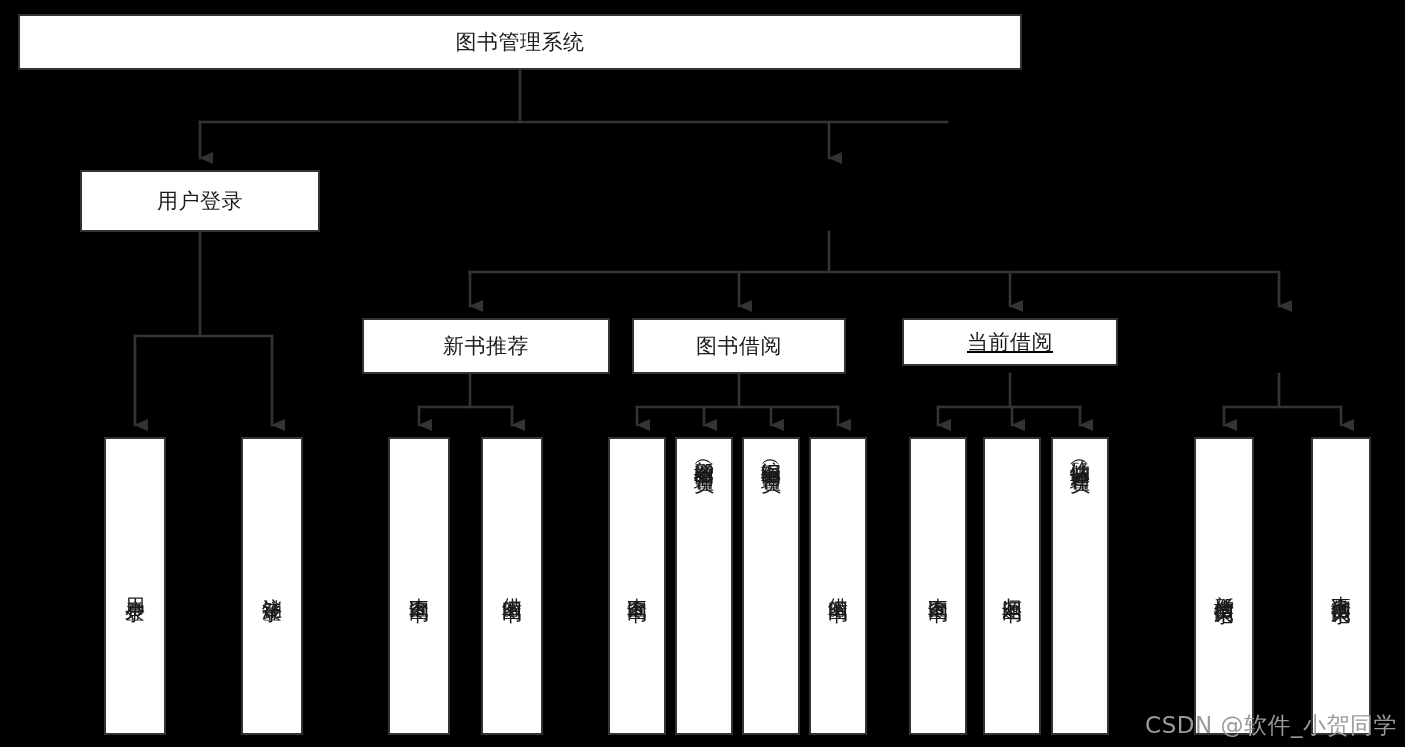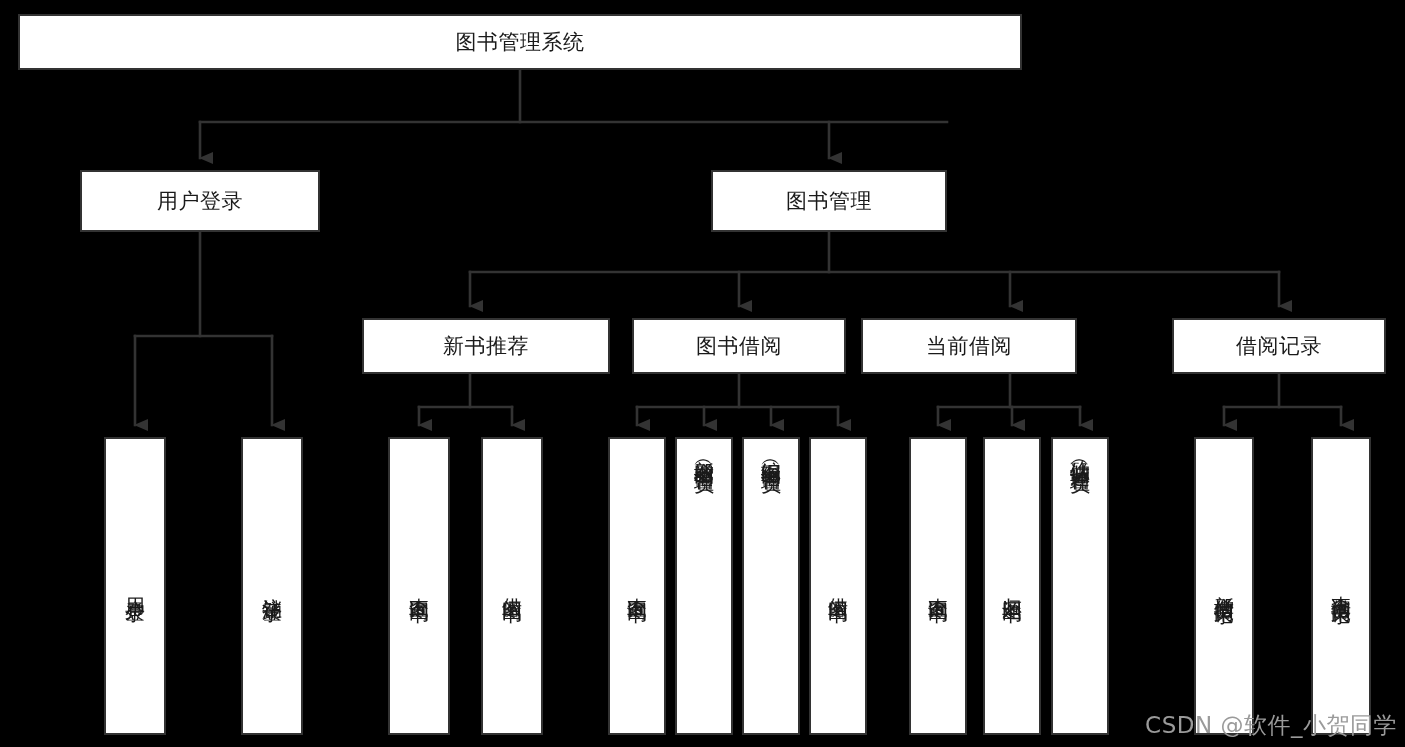--- a/index.html
+++ b/index.html
@@ -128,35 +128,29 @@
     </g>
   </svg>
 
   <div class="node-box" id="node-root" style="left: 18px; top: 14px; width: 1004px; height: 56px;">
     <span class="node-label">图书管理系统</span>
   </div>
 
   <div class="node-box" id="node-l2-0" style="left: 80px; top: 170px; width: 240px; height: 62px;">
     <span class="node-label">用户登录</span>
   </div>
-  <div class="node-box" id="node-l2-1" style="left: 711px; top: 170px; width: 236px; height: 62px;">
-    <span class="node-label">图书管理</span>
-  </div>
 
   <div class="node-box" id="node-l3-0" style="left: 362px; top: 318px; width: 248px; height: 56px;">
     <span class="node-label">新书推荐</span>
   </div>
   <div class="node-box" id="node-l3-1" style="left: 632px; top: 318px; width: 214px; height: 56px;">
     <span class="node-label">图书借阅</span>
   </div>
-  <div class="node-box" id="node-l3-2" style="left: 861px; top: 318px; width: 216px; height: 56px;">
+  <div class="node-box" id="node-l3-2" style="left: 902px; top: 318px; width: 216px; height: 48px; text-decoration: underline;">
     <span class="node-label">当前借阅</span>
-  </div>
-  <div class="node-box" id="node-l3-3" style="left: 1172px; top: 318px; width: 214px; height: 56px;">
-    <span class="node-label">借阅记录</span>
   </div>
 
   <div class="node-box vertical center-v" id="node-leaf-0" style="left: 104px; top: 437px; width: 62px; height: 298px;">
     <span class="node-label">用户登录</span>
   </div>
   <div class="node-box vertical center-v" id="node-leaf-1" style="left: 241px; top: 437px; width: 62px; height: 298px;">
     <span class="node-label">注销登录</span>
   </div>
   <div class="node-box vertical center-v" id="node-leaf-2" style="left: 388px; top: 437px; width: 62px; height: 298px;">
     <span class="node-label">查询图书</span>

